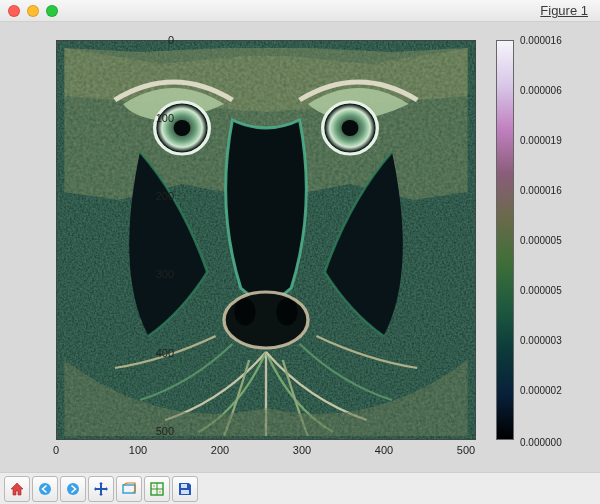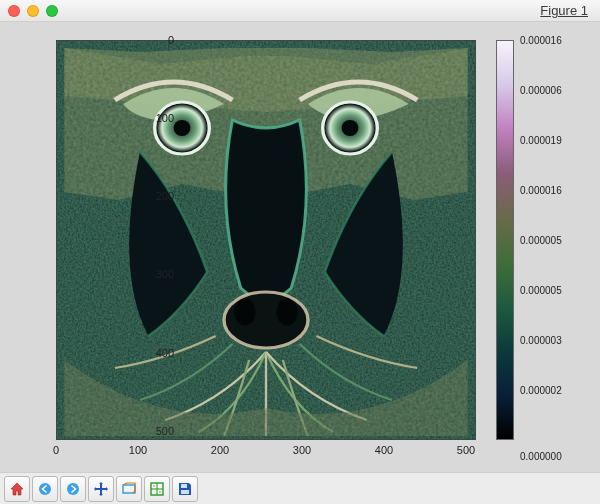--- a/index.html
+++ b/index.html
@@ -121,21 +121,21 @@
   <div class="xtick" style="left:56px">0</div>
   <div class="xtick" style="left:138px">100</div>
   <div class="xtick" style="left:220px">200</div>
   <div class="xtick" style="left:302px">300</div>
   <div class="xtick" style="left:384px">400</div>
   <div class="xtick" style="left:466px">500</div>
 
   <div class="cbar">
       <div class="cbar-grad"></div>
     </div>
-  <div class="ctick" style="top:434px">0.000000</div>
+  <div class="ctick" style="top:420px">0.000000</div>
   <div class="ctick" style="top:368px">0.000002</div>
   <div class="ctick" style="top:318px">0.000003</div>
   <div class="ctick" style="top:268px">0.000005</div>
   <div class="ctick" style="top:218px">0.000005</div>
   <div class="ctick" style="top:168px">0.000016</div>
   <div class="ctick" style="top:118px">0.000019</div>
   <div class="ctick" style="top:68px">0.000006</div>
   <div class="ctick" style="top:18px">0.000016</div>
 </div>
 

